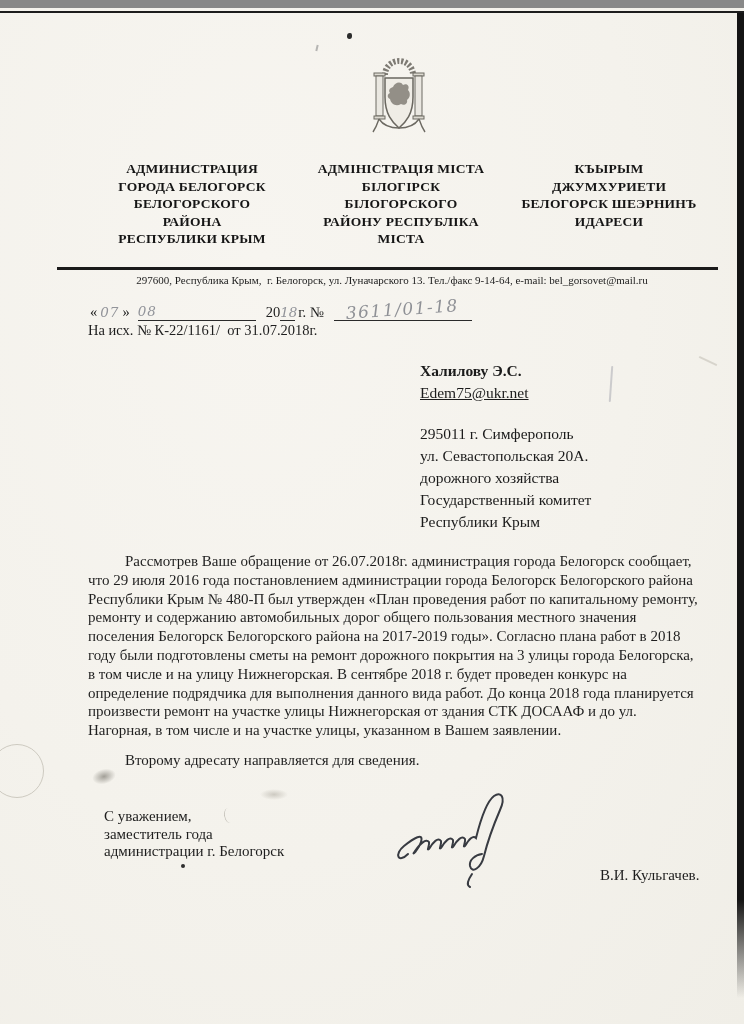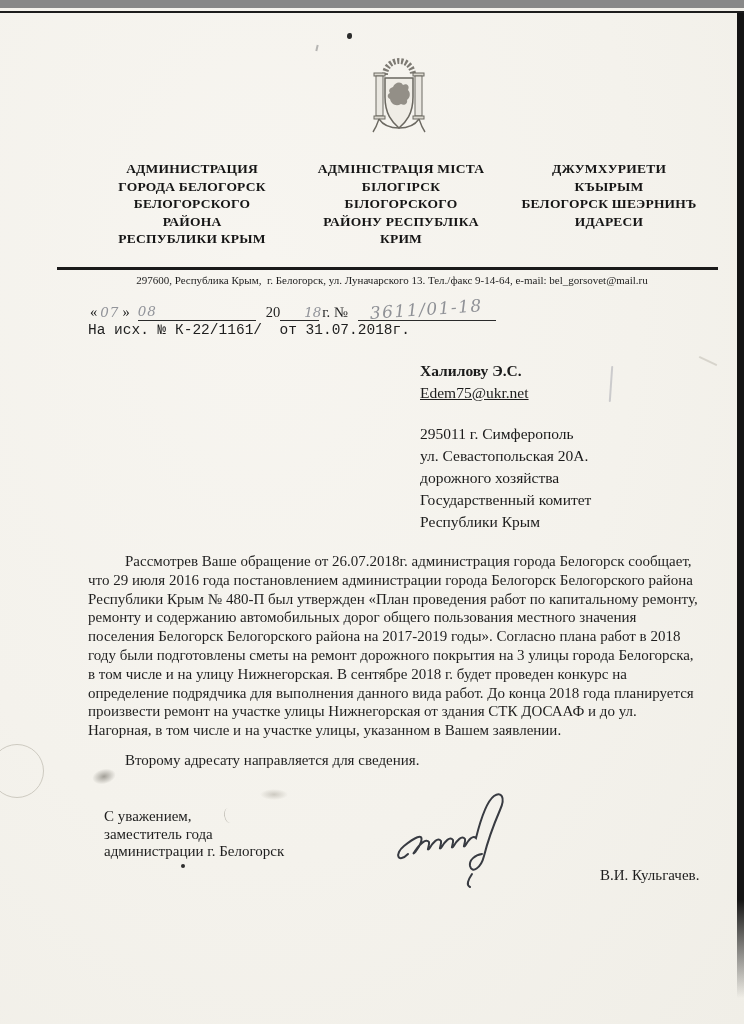--- a/index.html
+++ b/index.html
@@ -38,27 +38,27 @@
   .rule{position:absolute;left:57px;top:259px;width:661px;height:3px;background:#1a1a1a;}
   .contact{position:absolute;left:61px;top:266px;width:662px;text-align:center;
     font-size:11px;color:#1d1d1d;white-space:pre;}
   
   .refline{position:absolute;left:90px;top:295px;font-size:14.5px;color:#1e1e1e;white-space:nowrap;}
   .hand{font-family:"DejaVu Serif",serif;font-style:italic;color:#92949a;}
   .hand-day{margin:0 3px;font-size:13.5px;letter-spacing:1px;}
   .blank-month{display:inline-block;width:118px;border-bottom:1.3px solid #2a2a2a;
     margin:0 10px 0 8px;height:17px;vertical-align:bottom;}
   .hand-month{font-size:13.5px;letter-spacing:1px;}
-  .hand-year{display:inline-block;width:15px;border-bottom:1.3px solid #2a2a2a;font-size:13.5px;text-align:center;padding-left:24px;}
+  .hand-year{display:inline-block;width:15px;border-bottom:1.3px solid #2a2a2a;font-size:13.5px;text-align:center;}
   .after-year{margin-left:3px;}
   .blank-number{display:inline-block;width:138px;border-bottom:1.3px solid #2a2a2a;margin-left:10px;
     height:17px;vertical-align:bottom;text-align:center;}
   .hand-number{display:inline-block;font-size:17px;letter-spacing:1.5px;color:#8f9196;
     transform:rotate(-4deg) translateY(-4px);}
-  .incoming{position:absolute;left:88px;top:314px;font-size:14.5px;color:#1e1e1e;white-space:pre;font-family:Liberation Mono, monospace;}
+  .incoming{position:absolute;left:88px;top:314px;font-size:14.5px;color:#1e1e1e;white-space:pre;}
   
   .recipient{position:absolute;left:420px;top:352px;font-size:15.5px;line-height:22px;color:#1b1b1b;}
   .recipient-name{font-weight:bold;}
   .recipient-email{text-decoration:underline;}
   .recipient-gap{height:19px;}
   
   .body-block{position:absolute;left:88px;top:544px;width:610px;font-size:15px;line-height:18.8px;color:#1f1f1f;}
   .body-block p{margin:0;text-indent:37px;}
   .body-block .note-par{margin-top:11px;}
   
@@ -101,25 +101,25 @@
     <div>ГОРОДА БЕЛОГОРСК</div>
     <div>БЕЛОГОРСКОГО</div>
     <div>РАЙОНА</div>
     <div>РЕСПУБЛИКИ КРЫМ</div>
   </div>
   <div class="lh-col lh-col-2">
     <div>АДМІНІСТРАЦІЯ МІСТА</div>
     <div>БІЛОГІРСК</div>
     <div>БІЛОГОРСКОГО</div>
     <div>РАЙОНУ РЕСПУБЛІКА</div>
-    <div>КРИМ</div>
+    <div>МІСТА</div>
   </div>
   <div class="lh-col lh-col-3">
+    <div>КЪЫРЫМ</div>
     <div>ДЖУМХУРИЕТИ</div>
-    <div>КЪЫРЫМ</div>
     <div>БЕЛОГОРСК ШЕЭРНИНЪ</div>
     <div>ИДАРЕСИ</div>
   </div>
 
   <div class="rule"></div>
   <div class="contact">297600, Республика Крым,  г. Белогорск, ул. Луначарского 13. Тел./факс 9-14-64, e-mail: bel_gorsovet@mail.ru</div>
 
   <div class="refline">
     <span>«</span><span class="hand hand-day">07</span><span>»</span><span class="blank-month"><span class="hand hand-month">08</span></span><span>20</span><span class="hand hand-year">18</span><span class="after-year">г. №</span><span class="blank-number"><span class="hand hand-number">3611/01-18</span></span>
   </div>

